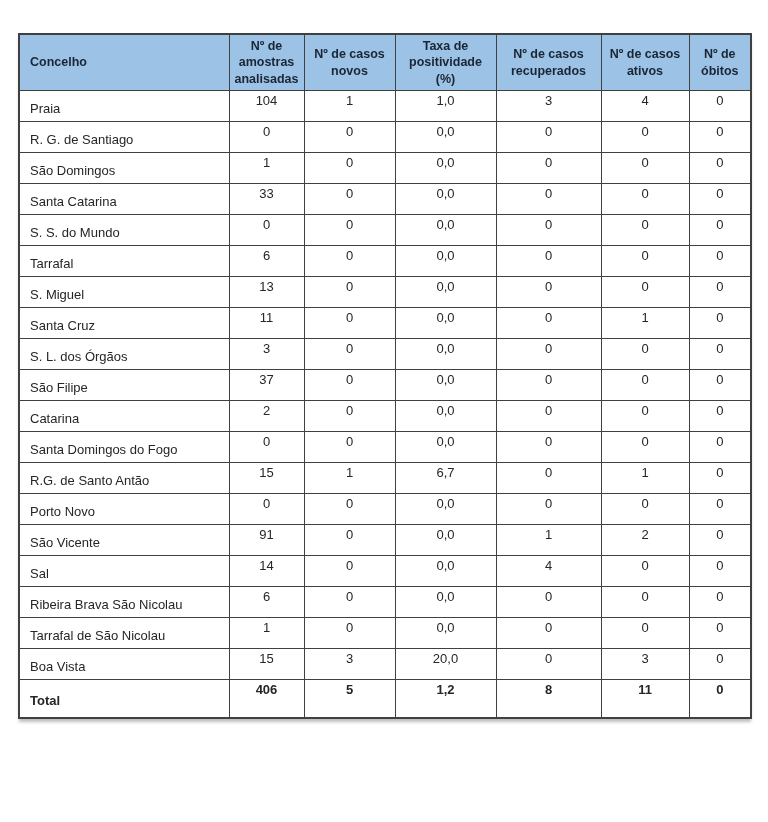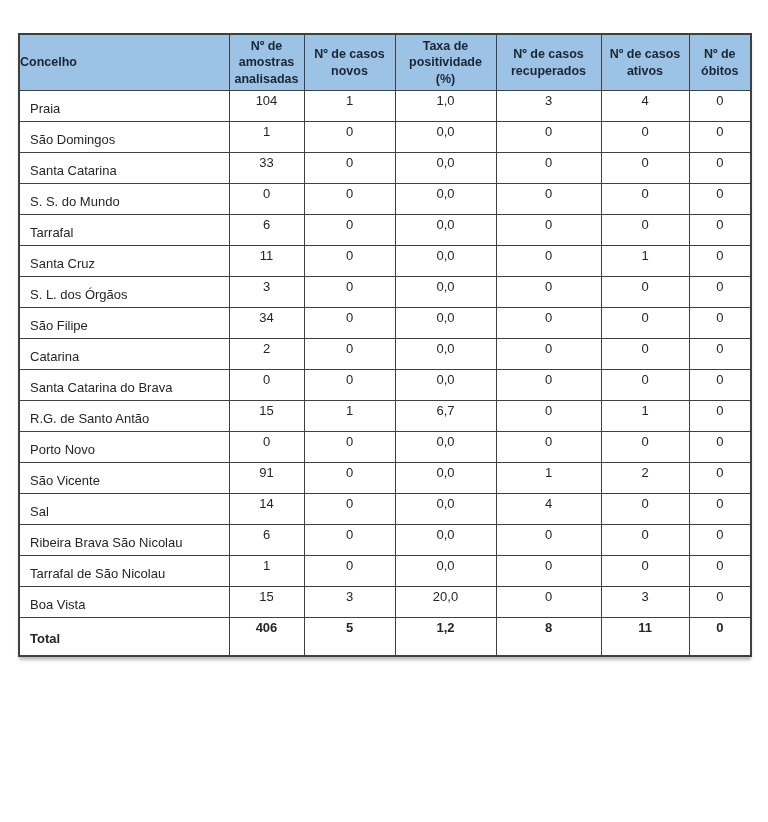--- a/index.html
+++ b/index.html
@@ -29,21 +29,21 @@
     background:var(--header-bg);
     color:var(--header-text);
     font-weight:bold;
     font-size:12.5px;
     line-height:1.3;
     height:51px;
     text-align:center;
     vertical-align:middle;
     padding:2px 3px;
   }
-  thead th.name{text-align:left;padding-left:0;}
+  thead th.name{text-align:left;padding-left:10px;}
   tbody tr{height:31px;}
   tfoot tr{height:38px;}
   td{font-size:13px;color:var(--body-text);}
   td.name{
     text-align:left;
     vertical-align:middle;
     padding:7px 4px 2px 10px;
   }
   td.num{
     text-align:center;
@@ -81,20 +81,29 @@
         <tr>
           <td class="name">Praia</td>
           <td class="num">104</td>
           <td class="num">1</td>
           <td class="num">1,0</td>
           <td class="num">3</td>
           <td class="num">4</td>
           <td class="num">0</td>
         </tr>
         <tr>
+          <td class="name">R. G. de Santiago</td>
+          <td class="num">0</td>
+          <td class="num">0</td>
+          <td class="num">0,0</td>
+          <td class="num">0</td>
+          <td class="num">0</td>
+          <td class="num">0</td>
+        </tr>
+        <tr>
           <td class="name">São Domingos</td>
           <td class="num">1</td>
           <td class="num">0</td>
           <td class="num">0,0</td>
           <td class="num">0</td>
           <td class="num">0</td>
           <td class="num">0</td>
         </tr>
         <tr>
           <td class="name">Santa Catarina</td>
@@ -117,57 +126,66 @@
         <tr>
           <td class="name">Tarrafal</td>
           <td class="num">6</td>
           <td class="num">0</td>
           <td class="num">0,0</td>
           <td class="num">0</td>
           <td class="num">0</td>
           <td class="num">0</td>
         </tr>
         <tr>
+          <td class="name">S. Miguel</td>
+          <td class="num">13</td>
+          <td class="num">0</td>
+          <td class="num">0,0</td>
+          <td class="num">0</td>
+          <td class="num">0</td>
+          <td class="num">0</td>
+        </tr>
+        <tr>
           <td class="name">Santa Cruz</td>
           <td class="num">11</td>
           <td class="num">0</td>
           <td class="num">0,0</td>
           <td class="num">0</td>
           <td class="num">1</td>
           <td class="num">0</td>
         </tr>
         <tr>
           <td class="name">S. L. dos Órgãos</td>
           <td class="num">3</td>
           <td class="num">0</td>
           <td class="num">0,0</td>
           <td class="num">0</td>
           <td class="num">0</td>
           <td class="num">0</td>
         </tr>
         <tr>
           <td class="name">São Filipe</td>
-          <td class="num">34</td>
+          <td class="num">37</td>
           <td class="num">0</td>
           <td class="num">0,0</td>
           <td class="num">0</td>
           <td class="num">0</td>
           <td class="num">0</td>
         </tr>
         <tr>
           <td class="name">Catarina</td>
           <td class="num">2</td>
           <td class="num">0</td>
           <td class="num">0,0</td>
           <td class="num">0</td>
           <td class="num">0</td>
           <td class="num">0</td>
         </tr>
         <tr>
-          <td class="name">Santa Catarina do Brava</td>
+          <td class="name">Santa Domingos do Fogo</td>
           <td class="num">0</td>
           <td class="num">0</td>
           <td class="num">0,0</td>
           <td class="num">0</td>
           <td class="num">0</td>
           <td class="num">0</td>
         </tr>
         <tr>
           <td class="name">R.G. de Santo Antão</td>
           <td class="num">15</td>

